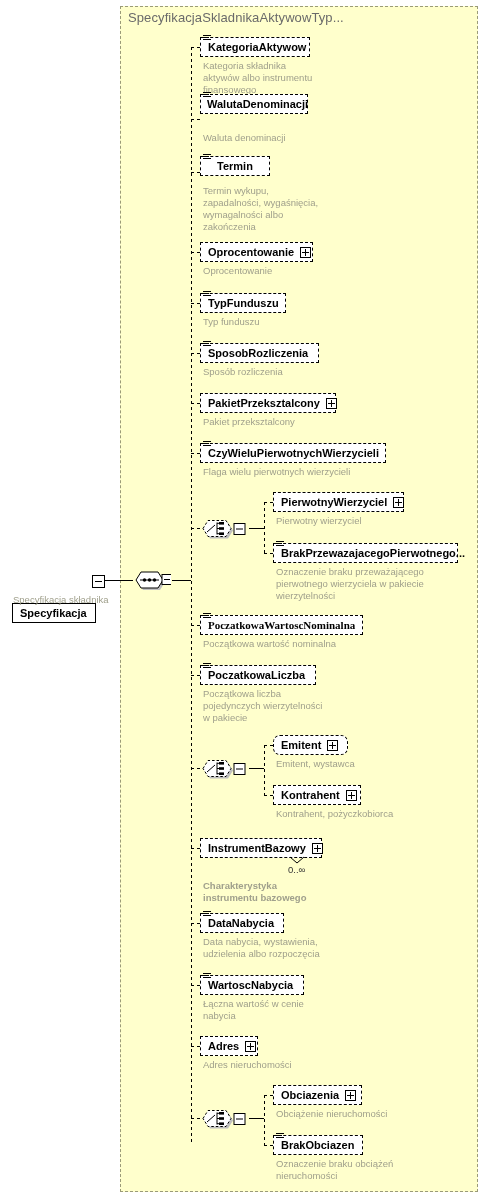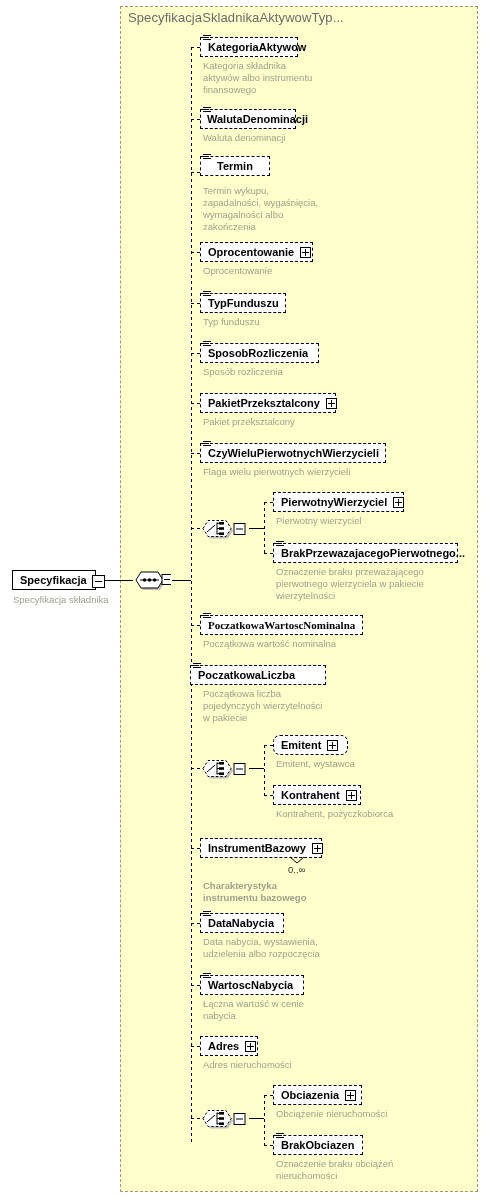--- a/index.html
+++ b/index.html
@@ -212,52 +212,52 @@
   <g stroke="#000" fill="none" stroke-width="1" shape-rendering="crispEdges">
     <line x1="249" y1="1118" x2="264" y2="1118"></line>
   </g>
   <g stroke="#000" fill="none" stroke-width="1" stroke-dasharray="3,3" shape-rendering="crispEdges">
     <line x1="264" y1="1095" x2="264" y2="1145"></line>
     <line x1="264" y1="1095" x2="273" y2="1095"></line>
     <line x1="264" y1="1145" x2="273" y2="1145"></line>
   </g>
 </svg>
 
-<div class="node solid" style="left:12px; top:570px; width:84px;">
+<div class="node solid" style="left:12px; top:603px; width:84px;">
   <span class="node-label">Specyfikacja</span>
 </div>
 <div class="minus-tab" style="left:92px; top:575px;"></div>
 <div class="doc" style="left:13px; top:594px; width:110px;">Specyfikacja składnika</div>
 
 <div class="compositor" style="left:133px; top:569px;">
   <svg width="38" height="22" viewBox="0 0 38 22" xmlns="http://www.w3.org/2000/svg">
     <polygon points="3,11 8,3 25,3 30,11 25,19 8,19" fill="#c0c0c0" transform="translate(2,2)"></polygon>
     <polygon points="3,11 8,3 25,3 30,11 25,19 8,19" fill="#fff" stroke="#000" stroke-width="1"></polygon>
     <line x1="7" y1="11" x2="26" y2="11" stroke="#000" stroke-width="1"></line>
     <circle cx="11.5" cy="11" r="1.7" fill="#000"></circle>
     <circle cx="16.5" cy="11" r="1.7" fill="#000"></circle>
     <circle cx="21.5" cy="11" r="1.7" fill="#000"></circle>
     <rect x="29" y="5.5" width="10" height="10" fill="#fff" stroke="#000" stroke-width="1"></rect>
     <line x1="31" y1="10.5" x2="37" y2="10.5" stroke="#000" stroke-width="1"></line>
   </svg>
 </div>
 
-<div class="node" style="left:200px; top:37px; width:98px;">
+<div class="node" style="left:200px; top:37px; width:110px;">
   <svg class="lines-glyph" viewBox="0 0 9 8" xmlns="http://www.w3.org/2000/svg">
     <line x1="0" y1="1.5" x2="8" y2="1.5" stroke="#000"></line>
     <line x1="0" y1="3.5" x2="6" y2="3.5" stroke="#000"></line>
     <line x1="0" y1="5.5" x2="8" y2="5.5" stroke="#000"></line>
   </svg>
   <span class="node-label">KategoriaAktywow</span>
 </div>
 <div class="doc" style="left:203px; top:60px; width:130px;">Kategoria składnika
 aktywów albo instrumentu
 finansowego</div>
 
-<div class="node" style="left:200px; top:109px; width:96px;padding-left:6px;">
+<div class="node" style="left:200px; top:94px; width:108px;padding-left:6px;">
   <svg class="lines-glyph" viewBox="0 0 9 8" xmlns="http://www.w3.org/2000/svg">
     <line x1="0" y1="1.5" x2="8" y2="1.5" stroke="#000"></line>
     <line x1="0" y1="3.5" x2="6" y2="3.5" stroke="#000"></line>
     <line x1="0" y1="5.5" x2="8" y2="5.5" stroke="#000"></line>
   </svg>
   <span class="node-label">WalutaDenominacji</span>
 </div>
 <div class="doc" style="left:203px; top:132px; width:150px;">Waluta denominacji</div>
 
 <div class="node" style="left:200px; top:156px; width:70px;padding-left:16px;">
@@ -353,21 +353,21 @@
 <div class="node" style="left:200px; top:615px; width:163px;font-family:Liberation Serif, serif;">
   <svg class="lines-glyph" viewBox="0 0 9 8" xmlns="http://www.w3.org/2000/svg">
     <line x1="0" y1="1.5" x2="8" y2="1.5" stroke="#000"></line>
     <line x1="0" y1="3.5" x2="6" y2="3.5" stroke="#000"></line>
     <line x1="0" y1="5.5" x2="8" y2="5.5" stroke="#000"></line>
   </svg>
   <span class="node-label">PoczatkowaWartoscNominalna</span>
 </div>
 <div class="doc" style="left:203px; top:638px; width:200px;">Początkowa wartość nominalna</div>
 
-<div class="node" style="left:190px; top:665px; width:136px;">
+<div class="node" style="left:200px; top:665px; width:116px;">
   <svg class="lines-glyph" viewBox="0 0 9 8" xmlns="http://www.w3.org/2000/svg">
     <line x1="0" y1="1.5" x2="8" y2="1.5" stroke="#000"></line>
     <line x1="0" y1="3.5" x2="6" y2="3.5" stroke="#000"></line>
     <line x1="0" y1="5.5" x2="8" y2="5.5" stroke="#000"></line>
   </svg>
   <span class="node-label">PoczatkowaLiczba</span>
 </div>
 <div class="doc" style="left:203px; top:688px; width:150px;">Początkowa liczba
 pojedynczych wierzytelności
 w pakiecie</div>

